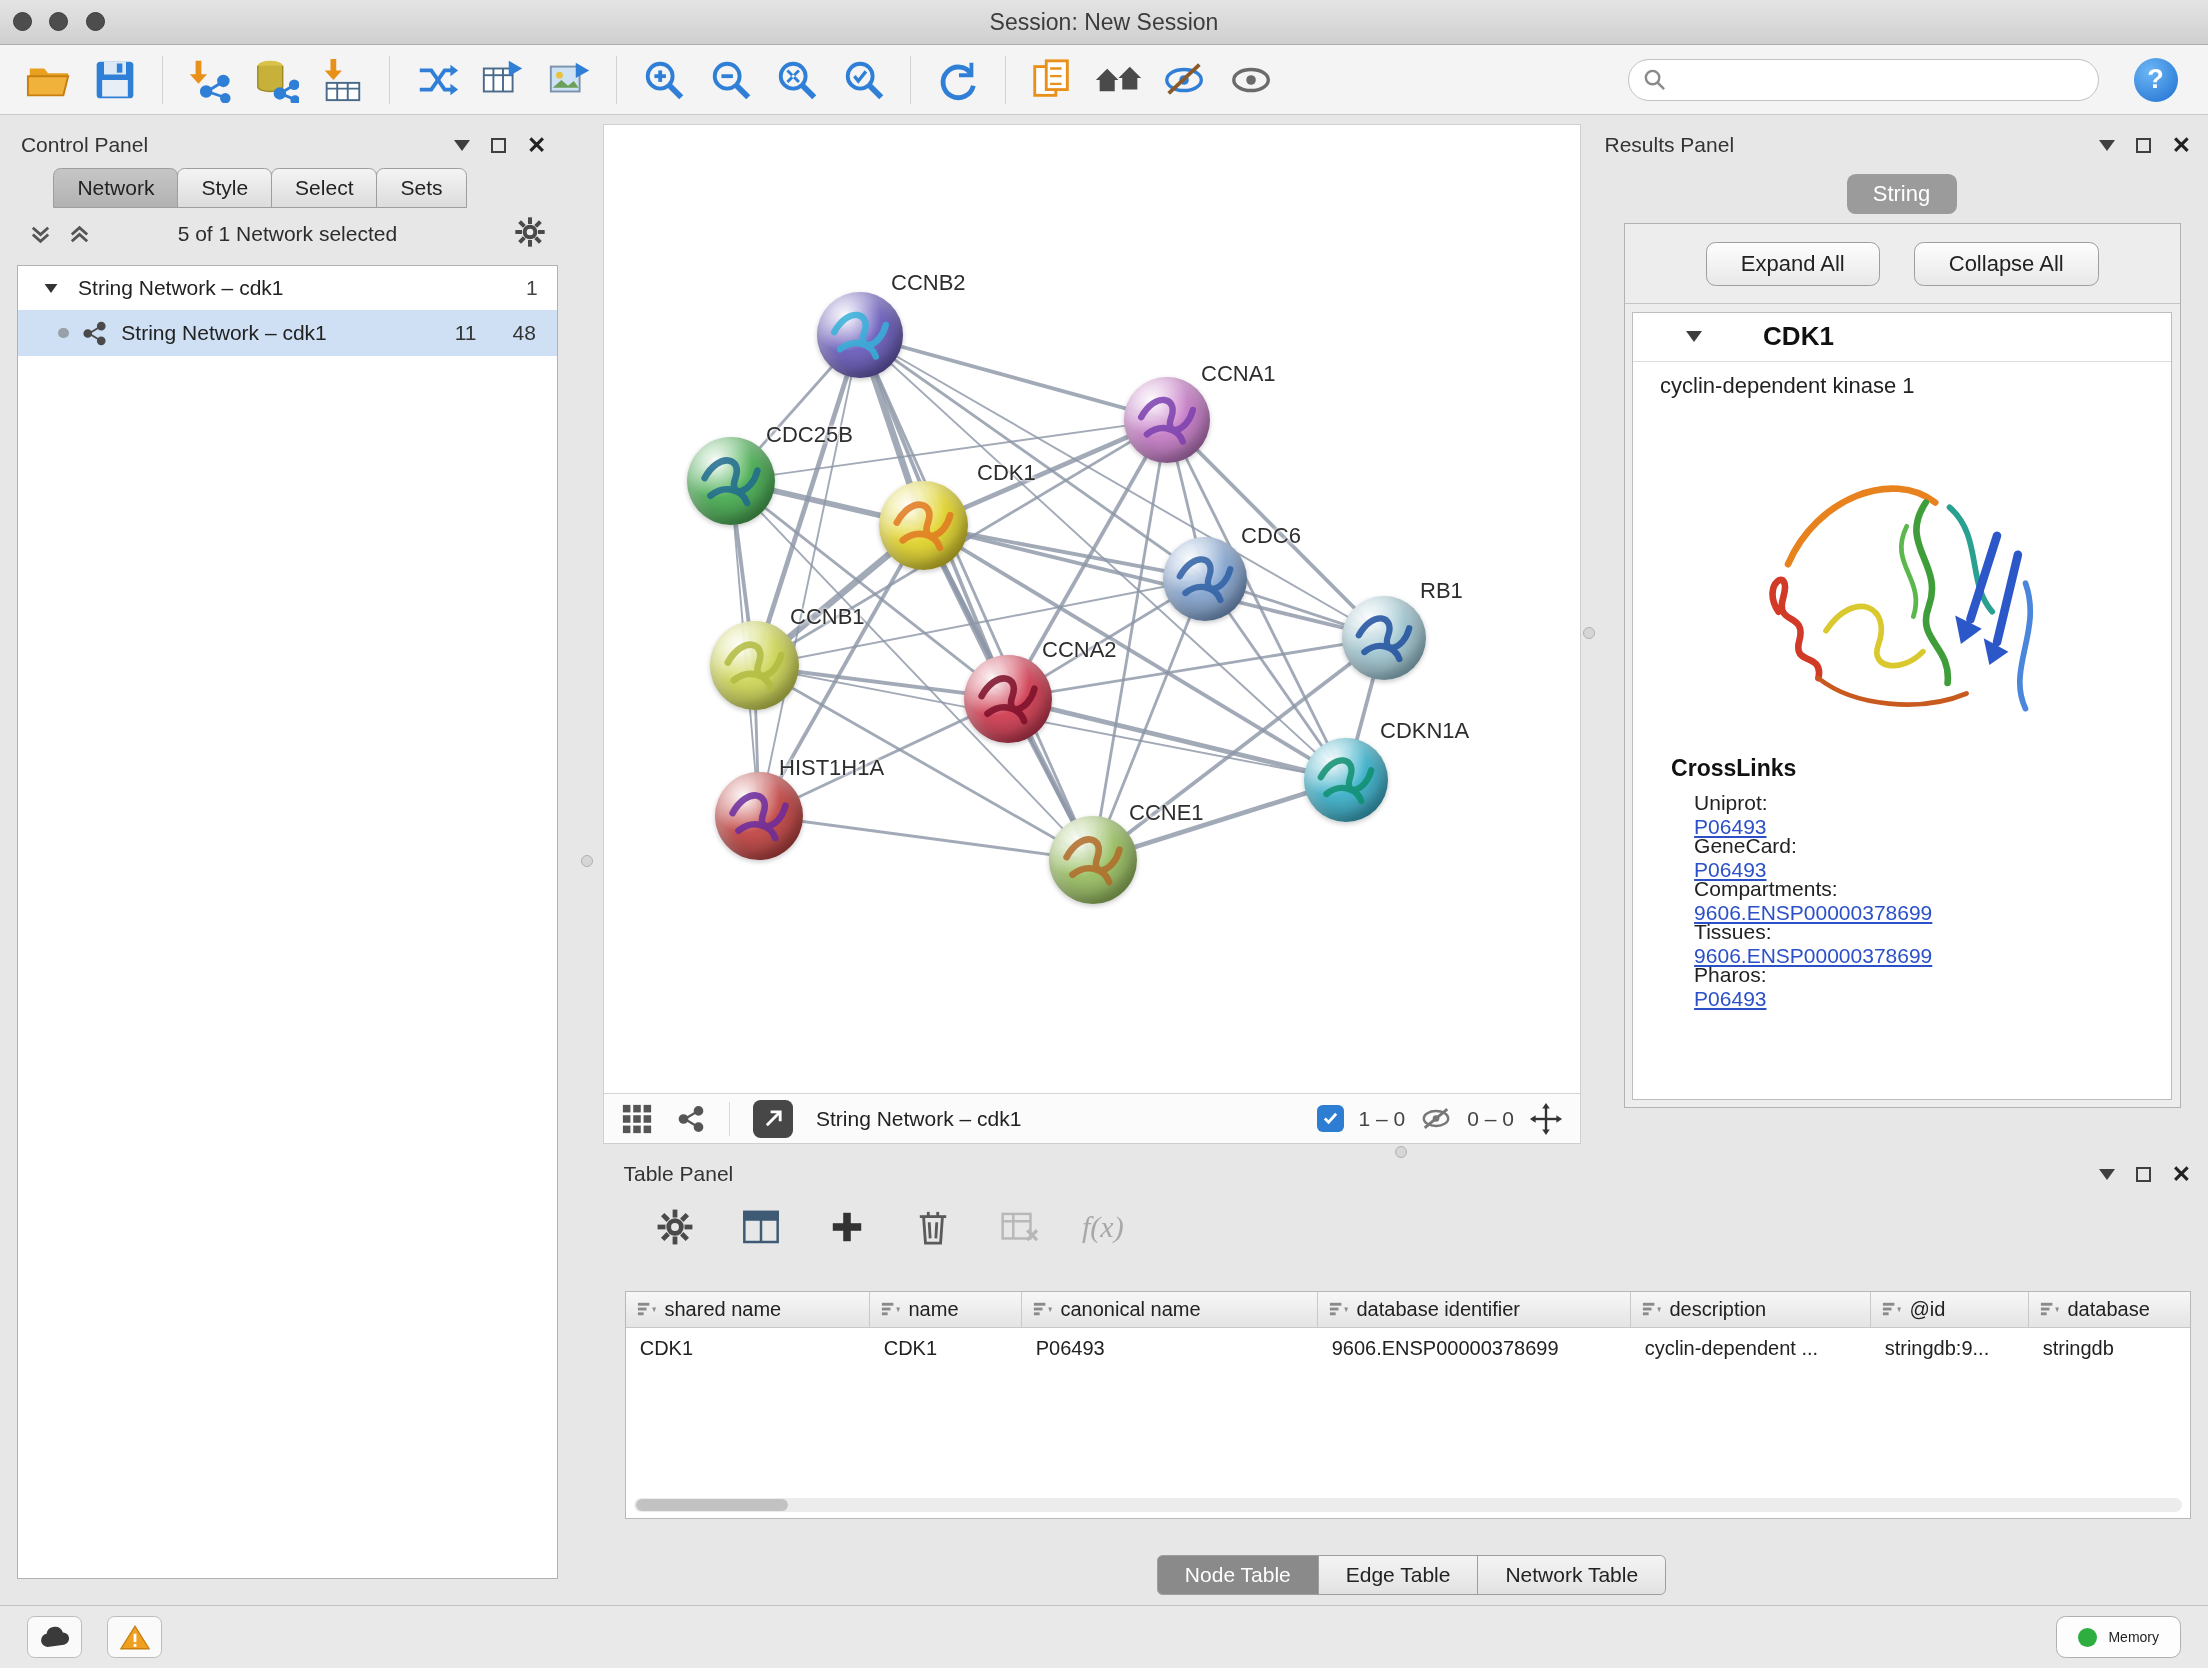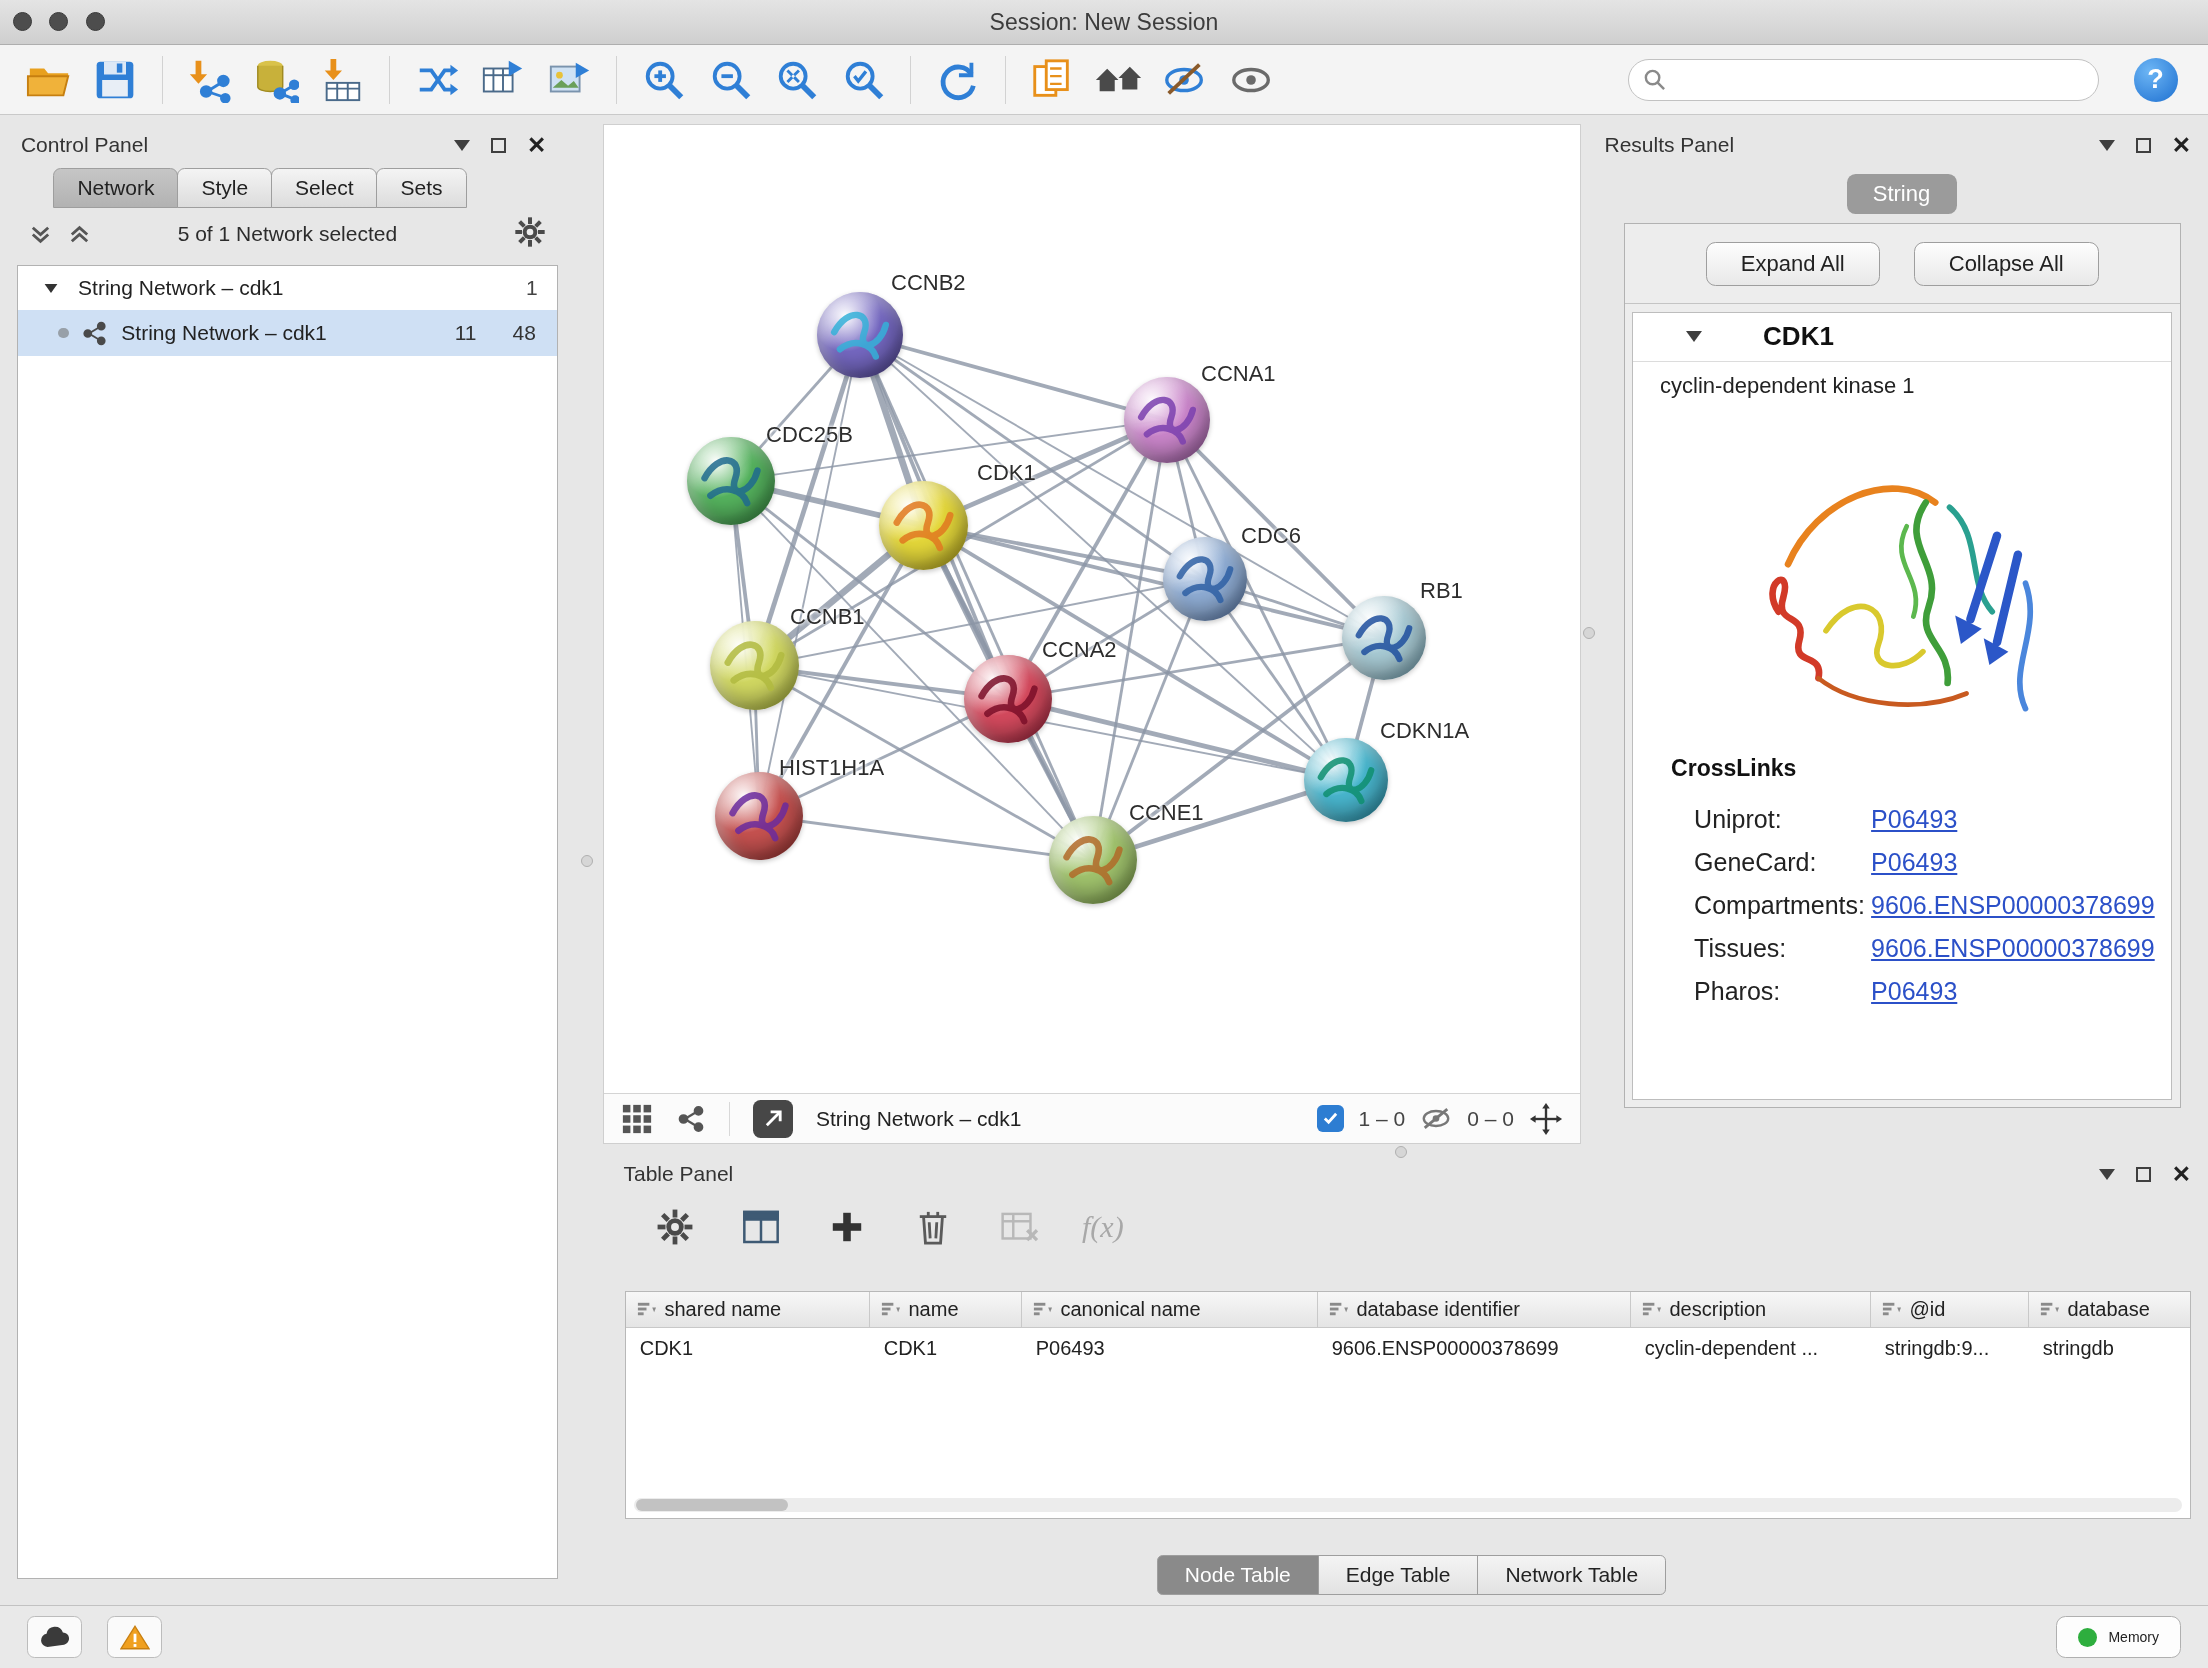--- a/index.html
+++ b/index.html
@@ -87,21 +87,21 @@
     justify-content:center; gap:34px; }
   .rb-btn { height:44px; padding:0 34px; border:1px solid #9e9e9e; border-radius:9.5px;
     background:linear-gradient(#fdfdfd,#e8e8e8); font-size:22px; display:flex; align-items:center; }
   .cdk-card { flex:1; margin:7.6px; background:#fff; border:1px solid #bdbdbd; overflow:hidden; }
   .card-header { height:49px; border-bottom:1px solid #dcdcdc; display:flex; align-items:center; }
   .card-caret { margin-left:53px; }
   .card-title { margin-left:61px; font-weight:bold; font-size:26px; color:#111; }
   .card-subtitle { padding:11.4px 0 0 27px; font-size:22px; color:#222; }
   .protein-wrap { display:flex; justify-content:center; margin-top:13.3px; }
   .crosslinks-title { margin:9.5px 0 9.5px 38px; font-weight:bold; font-size:23px; color:#111; }
-  .cl-row { display:flex; align-items:flex-end; height:43px; padding-left:61px; font-size:25px; }
+  .cl-row { display:flex; align-items:flex-start; height:43px; padding-left:61px; font-size:21px;flex-direction:column; }
   .cl-label { width:177px; color:#222; }
   .cl-link { color:#2b50c8; text-decoration:underline; cursor:pointer; }
 
   
   .table-panel { position:absolute; left:614px; top:1155px; width:1594px; height:451px; }
   .tp-toolbar { height:68px; display:flex; align-items:center; padding-left:38px; gap:40px; }
   .tp-ic { width:46px; height:46px; display:flex; align-items:center; justify-content:center; }
   .fx { font-family:"Liberation Serif", serif; font-style:italic; font-size:30px; color:#a8a8a8; }
   .table-box { margin:30px 17px 0 11.4px; height:228px; background:#fff; border:1px solid #b8b8b8;
     overflow:hidden; position:relative; }

